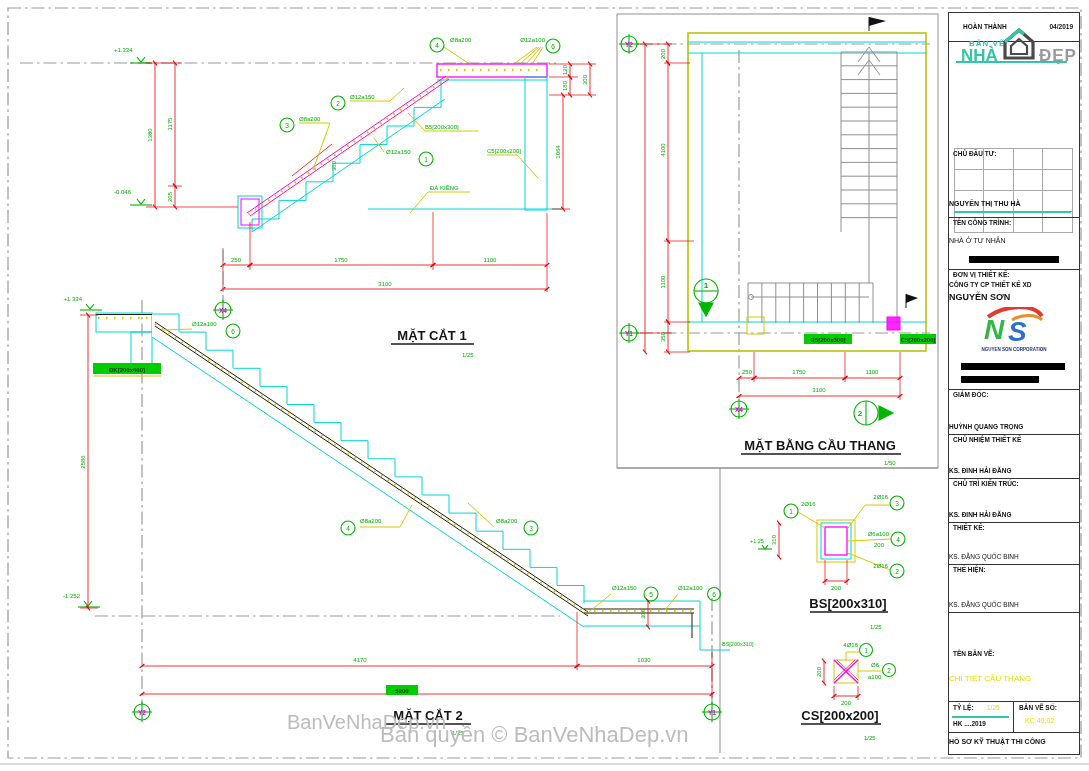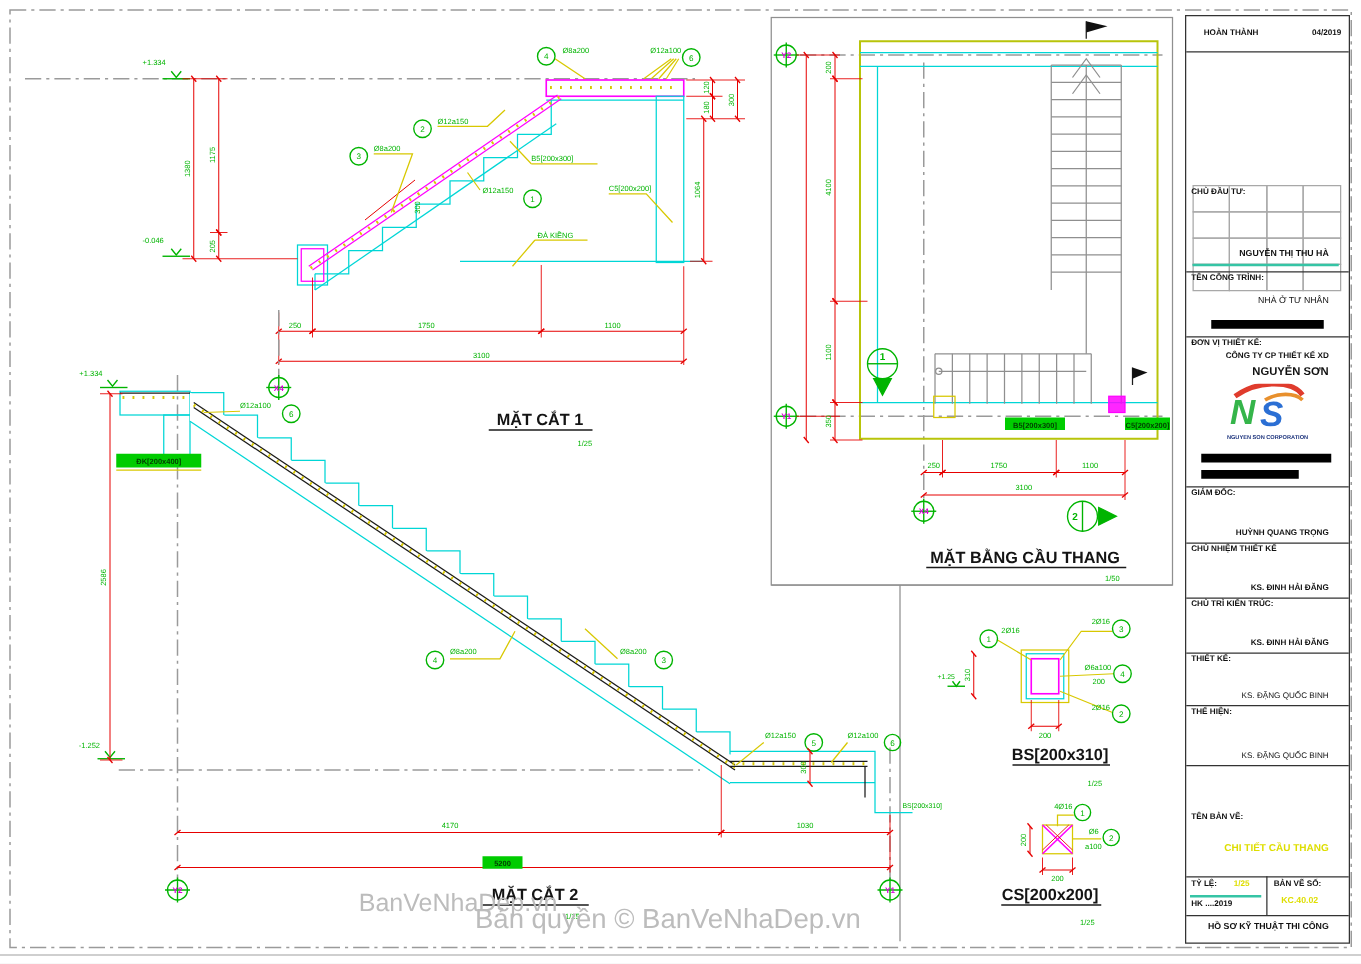--- a/index.html
+++ b/index.html
@@ -35,33 +35,33 @@
   .ol{stroke:#b8c40a;stroke-width:1.6}
   .fgrn{fill:#00b400}
   .fmag{fill:#ff00ff;fill-opacity:.85}
   .fblk{fill:#111}
   .fwht{fill:#fff}
   .hlr{fill:#00cc00}
   
   .tb{position:absolute;left:948px;top:12px;width:130px;height:741px;border:1px solid #333;background:#fff;font-size:6.5px;color:#111;}
   .tbsec{position:absolute;left:0;right:0;border-bottom:1px solid #333;}
   .lbl{position:absolute;top:2px;left:4px;font-weight:bold;white-space:nowrap;}
-  .cval{position:absolute;left:0;right:16px;text-align:right;font-weight:bold;white-space:nowrap;}
+  .cval{position:absolute;left:0;right:0;text-align:left;font-weight:bold;white-space:nowrap;}
   .bar{position:absolute;background:#000;height:7px;}
   .tealline{position:absolute;height:2px;background:#35c4a5;left:5px;right:8px;}
   .tb-grid{position:absolute;left:5px;top:135px;width:118px;height:84px;
            display:grid;grid-template-columns:repeat(4,1fr);grid-template-rows:repeat(4,1fr);}
   .tb-grid div{border:1px solid #a8a8a8;margin:-0.5px;}
   .tb-logo{position:absolute;left:2px;top:2px;width:124px;height:46px;}
   .bv{position:absolute;left:18px;top:24px;color:#35c4a5;font-weight:bold;font-size:8px;letter-spacing:1px;}
   .nha{position:absolute;left:10px;top:31px;color:#35c4a5;font-weight:900;font-size:17px;}
   .dep{position:absolute;left:88px;top:31px;color:#9a9a9a;font-weight:bold;font-size:17px;letter-spacing:1px;}
   .hoan{position:absolute;left:14px;top:10px;font-weight:bold;}
   .hdate{position:absolute;right:6px;top:10px;font-weight:bold;}
-  .yel{color:#dede00;font-weight:bold;}
+  .yel{color:#dede00;font-weight:normal;}
   .nssub{position:absolute;left:0;right:0;text-align:center;color:#19307a;font-size:4.5px;font-weight:bold;}
 </style>
 </head>
 <body>
 
 <div id="sheet">
 
 <svg width="1089" height="771" viewBox="0 0 1089 771">
   <defs>
     <marker id="tk" markerWidth="9" markerHeight="9" refX="4.5" refY="4.5" orient="auto">
@@ -546,20 +546,32 @@
   <text x="287" y="729" class="wm">BanVeNhaDep.vn</text>
   <text x="380" y="742" class="wm wm2">Bản quyền © BanVeNhaDep.vn</text>
 </svg>
 
 
 <div class="tb">
   <div class="tbsec" style="top:0;height:28px;">
     <span class="hoan">HOÀN THÀNH</span>
     <span class="hdate">04/2019</span>
   </div>
+  <div class="tb-logo">
+    <span class="bv">BẢN VẼ</span>
+    <span class="nha">NHÀ</span>
+    <svg width="32" height="34" style="position:absolute;left:52px;top:12px;">
+      <path d="M16,3 L30,15 V31 H2 V15 Z" stroke="#4a4a4a" stroke-width="3.2" fill="#fff"></path>
+      <path d="M16,12 L24,19 V27 H8 V19 Z" stroke="#4a4a4a" stroke-width="2.2" fill="none"></path>
+      <path d="M2,15 L16,3 L21,7" stroke="#35c4a5" stroke-width="3.2" fill="none"></path>
+      <rect x="23" y="4" width="4" height="6" fill="#fff"></rect>
+    </svg>
+    <span class="dep">ĐẸP</span>
+    <div class="tealline" style="top:46px;"></div>
+  </div>
   <div class="tb-grid">
     <div></div>
         <div></div>
         <div></div>
         <div></div>
     <div></div>
         <div></div>
         <div></div>
         <div></div>
     <div></div>

